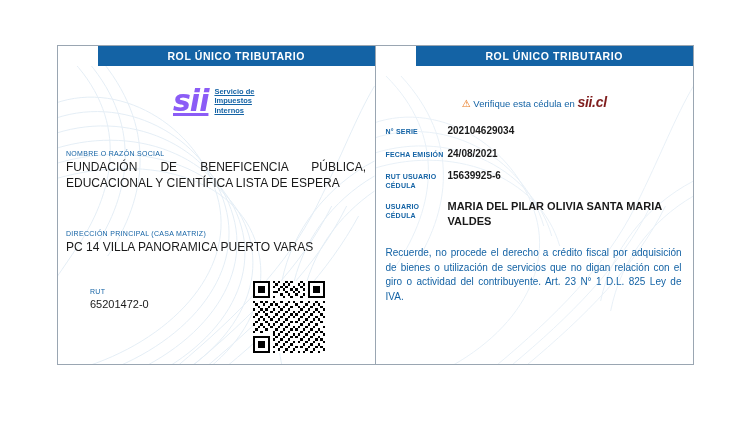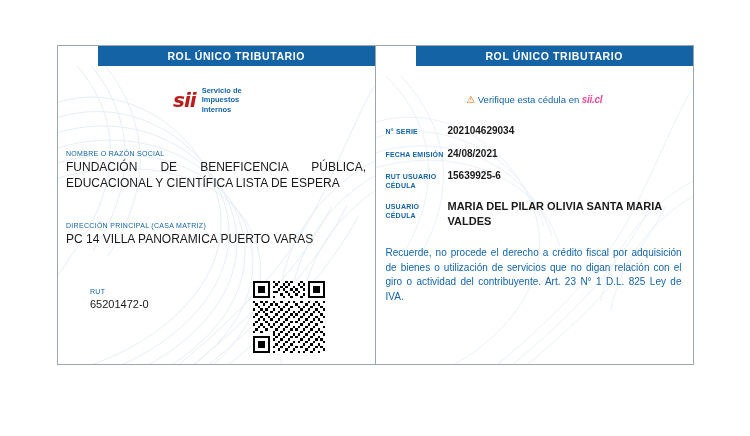--- a/index.html
+++ b/index.html
@@ -79,32 +79,34 @@
   .logo-wrap {
     position: absolute;
     left: 115px;
     top: 20px;
     display: flex;
     align-items: center;
     gap: 6px;
   }
   .logo-sii {
     font-family: "DejaVu Sans", sans-serif;
-    font-size: 20px;
+    font-size: 30px;
     font-weight: bold;
     font-style: italic;
-    color: #b91c1c;
+    color: #8b5cf6;
     line-height: 1;
     letter-spacing: -1px;
+    text-decoration: underline;
   }
   .logo-text {
     font-size: 7.5px;
     color: #1463a5;
     line-height: 1.25;
     font-weight: bold;
+    text-decoration: underline;
   }
   .field-label {
     font-size: 7px;
     color: #1463a5;
     letter-spacing: 0.3px;
     margin-bottom: 2px;
     text-transform: uppercase;
   }
   .field-value {
     font-size: 12px;
@@ -117,21 +119,21 @@
     top: 84px;
     width: 300px;
   }
   .blk-razon .field-value {
     text-align: justify;
     text-align-last: left;
   }
   .blk-dir {
     position: absolute;
     left: 8px;
-    top: 156px;
+    top: 164px;
     width: 300px;
   }
   .blk-rut {
     position: absolute;
     left: 8px;
     top: 222px;
     width: 160px;
     margin-left: 24px;
   }
   .blk-rut .field-value {
@@ -164,22 +166,22 @@
     font-size: 9.5px;
     color: #1463a5;
   }
   .verify .warn {
     color: #e8761c;
     font-size: 10px;
   }
   .verify .siicl {
     font-weight: bold;
     font-style: italic;
-    font-size: 10px;
-    color: #ec4899;
+    font-size: 14px;
+    color: #7f1d1d;
     letter-spacing: -0.3px;
   }
   .rows {
     position: absolute;
     left: 10px;
     top: 58px;
     width: 300px;
   }
   .row {
     display: flex;

